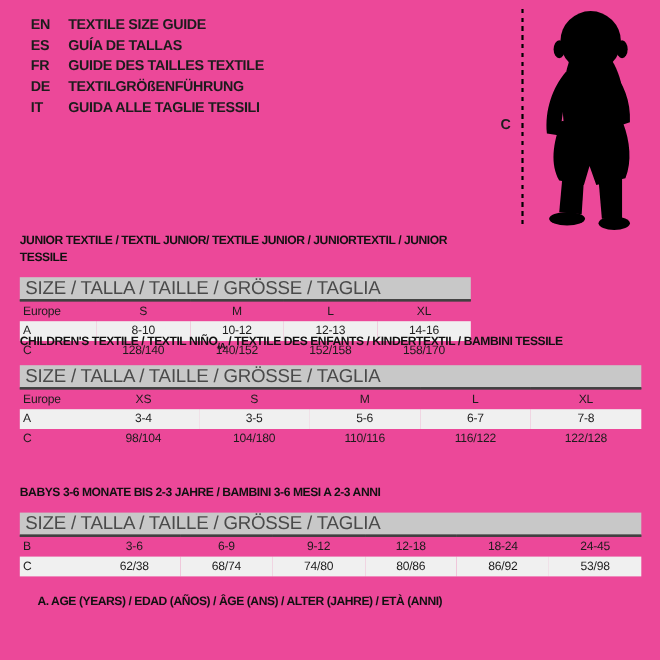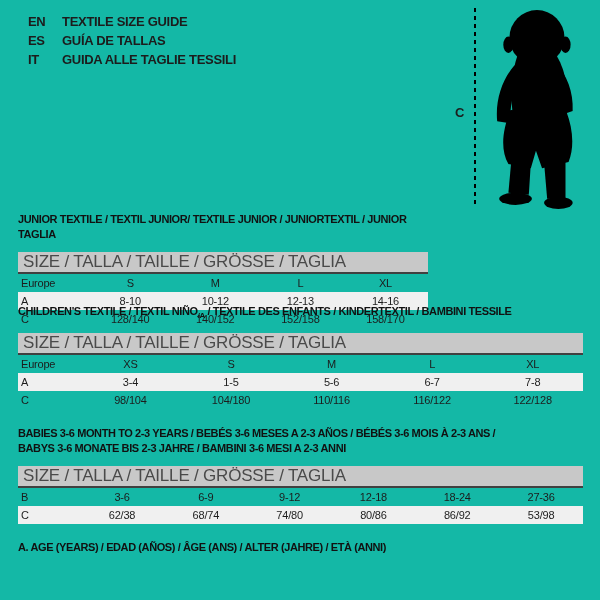--- a/index.html
+++ b/index.html
@@ -1,17 +1,17 @@
 <!DOCTYPE html>
 <html><head>
 <meta charset="utf-8">
 <style>
   html,body { margin:0; padding:0; background:#fff; }
   .page {
-    position:relative; width:600px; height:600px; background:#14b8a6;
+    position:relative; width:600px; height:600px; background:#ec4899;
     font-family:"Liberation Sans", sans-serif; color:#1c1c1c; overflow:hidden;
   }
   
   .langs { position:absolute; left:28px; top:12px; list-style:none; margin:0; padding:0; }
   .lang-row { display:flex; line-height:19px; font-weight:bold; font-size:13px; letter-spacing:-0.3px; }
   .lang-code { width:34px; flex:0 0 34px; }
   
   .c-label { position:absolute; left:455px; top:105px; font-weight:bold; font-size:13px; }
   .dash-line {
     position:absolute; left:474px; top:8px; width:2px; height:200px;
@@ -29,36 +29,44 @@
   .size-table thead th {
     background:#c8c8c8; color:#4a4a4a; font-weight:normal; text-align:left;
     height:17px; padding:0 0 0 5px; border-bottom:2px solid #404040; font-size:17px;
   }
   .size-table tbody td { height:18px; padding:0; text-align:center; }
   .size-table tbody td.lbl { text-align:left; padding-left:3px; }
   .size-table tbody tr:nth-child(even) { background:#f0f0f0; }
   col.lblcol-w { width:17%; }
   col.lblcol-n { width:11%; }
   
-  .legend { position:absolute; left:18px; top:538px; }
+  .legend { position:absolute; left:34px; top:538px; }
   .legend-line { font-weight:bold; font-size:11px; line-height:19px; letter-spacing:-0.4px; color:#111; }
 </style>
 </head>
 <body>
 
 <div class="page">
 
   <ul class="langs">
     <li class="lang-row">
       <span class="lang-code">EN</span>
       <span class="lang-text">TEXTILE SIZE GUIDE</span>
     </li>
     <li class="lang-row">
       <span class="lang-code">ES</span>
       <span class="lang-text">GUÍA DE TALLAS</span>
+    </li>
+    <li class="lang-row">
+      <span class="lang-code">FR</span>
+      <span class="lang-text">GUIDE DES TAILLES TEXTILE</span>
+    </li>
+    <li class="lang-row">
+      <span class="lang-code">DE</span>
+      <span class="lang-text">TEXTILGRÖßENFÜHRUNG</span>
     </li>
     <li class="lang-row">
       <span class="lang-code">IT</span>
       <span class="lang-text">GUIDA ALLE TAGLIE TESSILI</span>
     </li>
   </ul>
 
   <span class="c-label">C</span>
   <div class="dash-line"></div>
   <svg class="baby-svg" viewBox="0 0 110 200" width="114" height="204" aria-hidden="true">
@@ -71,21 +79,21 @@
       <path d="M72 56 C 82 68 89 84 88 103 L 76 107 C 77 90 73 74 66 62 Z"></path>
       <path d="M27 102 C 19 122 17 141 25 155 L 47 159 L 52 142 L 58 159 L 84 153 C 90 138 88 120 82 104 Z"></path>
       <path d="M28 150 L 25 183 L 45 185 L 47 154 Z"></path>
       <path d="M60 154 L 63 189 L 81 189 L 81 150 Z"></path>
       <ellipse cx="32" cy="189" rx="16" ry="6"></ellipse>
       <ellipse cx="74" cy="193" rx="14" ry="6"></ellipse>
     </g>
   </svg>
 
   <div class="tbl-block t1">
-    <h3 class="tbl-title">JUNIOR TEXTILE / TEXTIL JUNIOR/ TEXTILE JUNIOR / JUNIORTEXTIL / JUNIOR TAGLIA</h3>
+    <h3 class="tbl-title">JUNIOR TEXTILE / TEXTIL JUNIOR/ TEXTILE JUNIOR / JUNIORTEXTIL / JUNIOR TESSILE</h3>
     <table class="size-table">
       <colgroup>
           <col class="lblcol-w">
           <col>
           <col>
           <col>
           <col>
         </colgroup>
       <thead>
         <tr>
@@ -139,39 +147,39 @@
           <td class="lbl">Europe</td>
           <td>XS</td>
           <td>S</td>
           <td>M</td>
           <td>L</td>
           <td>XL</td>
         </tr>
         <tr>
           <td class="lbl">A</td>
           <td>3-4</td>
-          <td>1-5</td>
+          <td>3-5</td>
           <td>5-6</td>
           <td>6-7</td>
           <td>7-8</td>
         </tr>
         <tr>
           <td class="lbl">C</td>
           <td>98/104</td>
           <td>104/180</td>
           <td>110/116</td>
           <td>116/122</td>
           <td>122/128</td>
         </tr>
       </tbody>
     </table>
   </div>
 
   <div class="tbl-block t3">
-    <h3 class="tbl-title"><span>BABIES 3-6 MONTH TO 2-3 YEARS / BEBÉS 3-6 MESES A 2-3 AÑOS / BÉBÉS 3-6 MOIS À 2-3 ANS /</span><br><span>BABYS 3-6 MONATE BIS 2-3 JAHRE / BAMBINI 3-6 MESI A 2-3 ANNI</span></h3>
+    <h3 class="tbl-title"><br><span>BABYS 3-6 MONATE BIS 2-3 JAHRE / BAMBINI 3-6 MESI A 2-3 ANNI</span></h3>
     <table class="size-table">
       <colgroup>
           <col class="lblcol-n">
           <col>
           <col>
           <col>
           <col>
           <col>
           <col>
         </colgroup>
@@ -181,21 +189,21 @@
           </tr>
       </thead>
       <tbody>
         <tr>
           <td class="lbl">B</td>
           <td>3-6</td>
           <td>6-9</td>
           <td>9-12</td>
           <td>12-18</td>
           <td>18-24</td>
-          <td>27-36</td>
+          <td>24-45</td>
         </tr>
         <tr>
           <td class="lbl">C</td>
           <td>62/38</td>
           <td>68/74</td>
           <td>74/80</td>
           <td>80/86</td>
           <td>86/92</td>
           <td>53/98</td>
         </tr>

